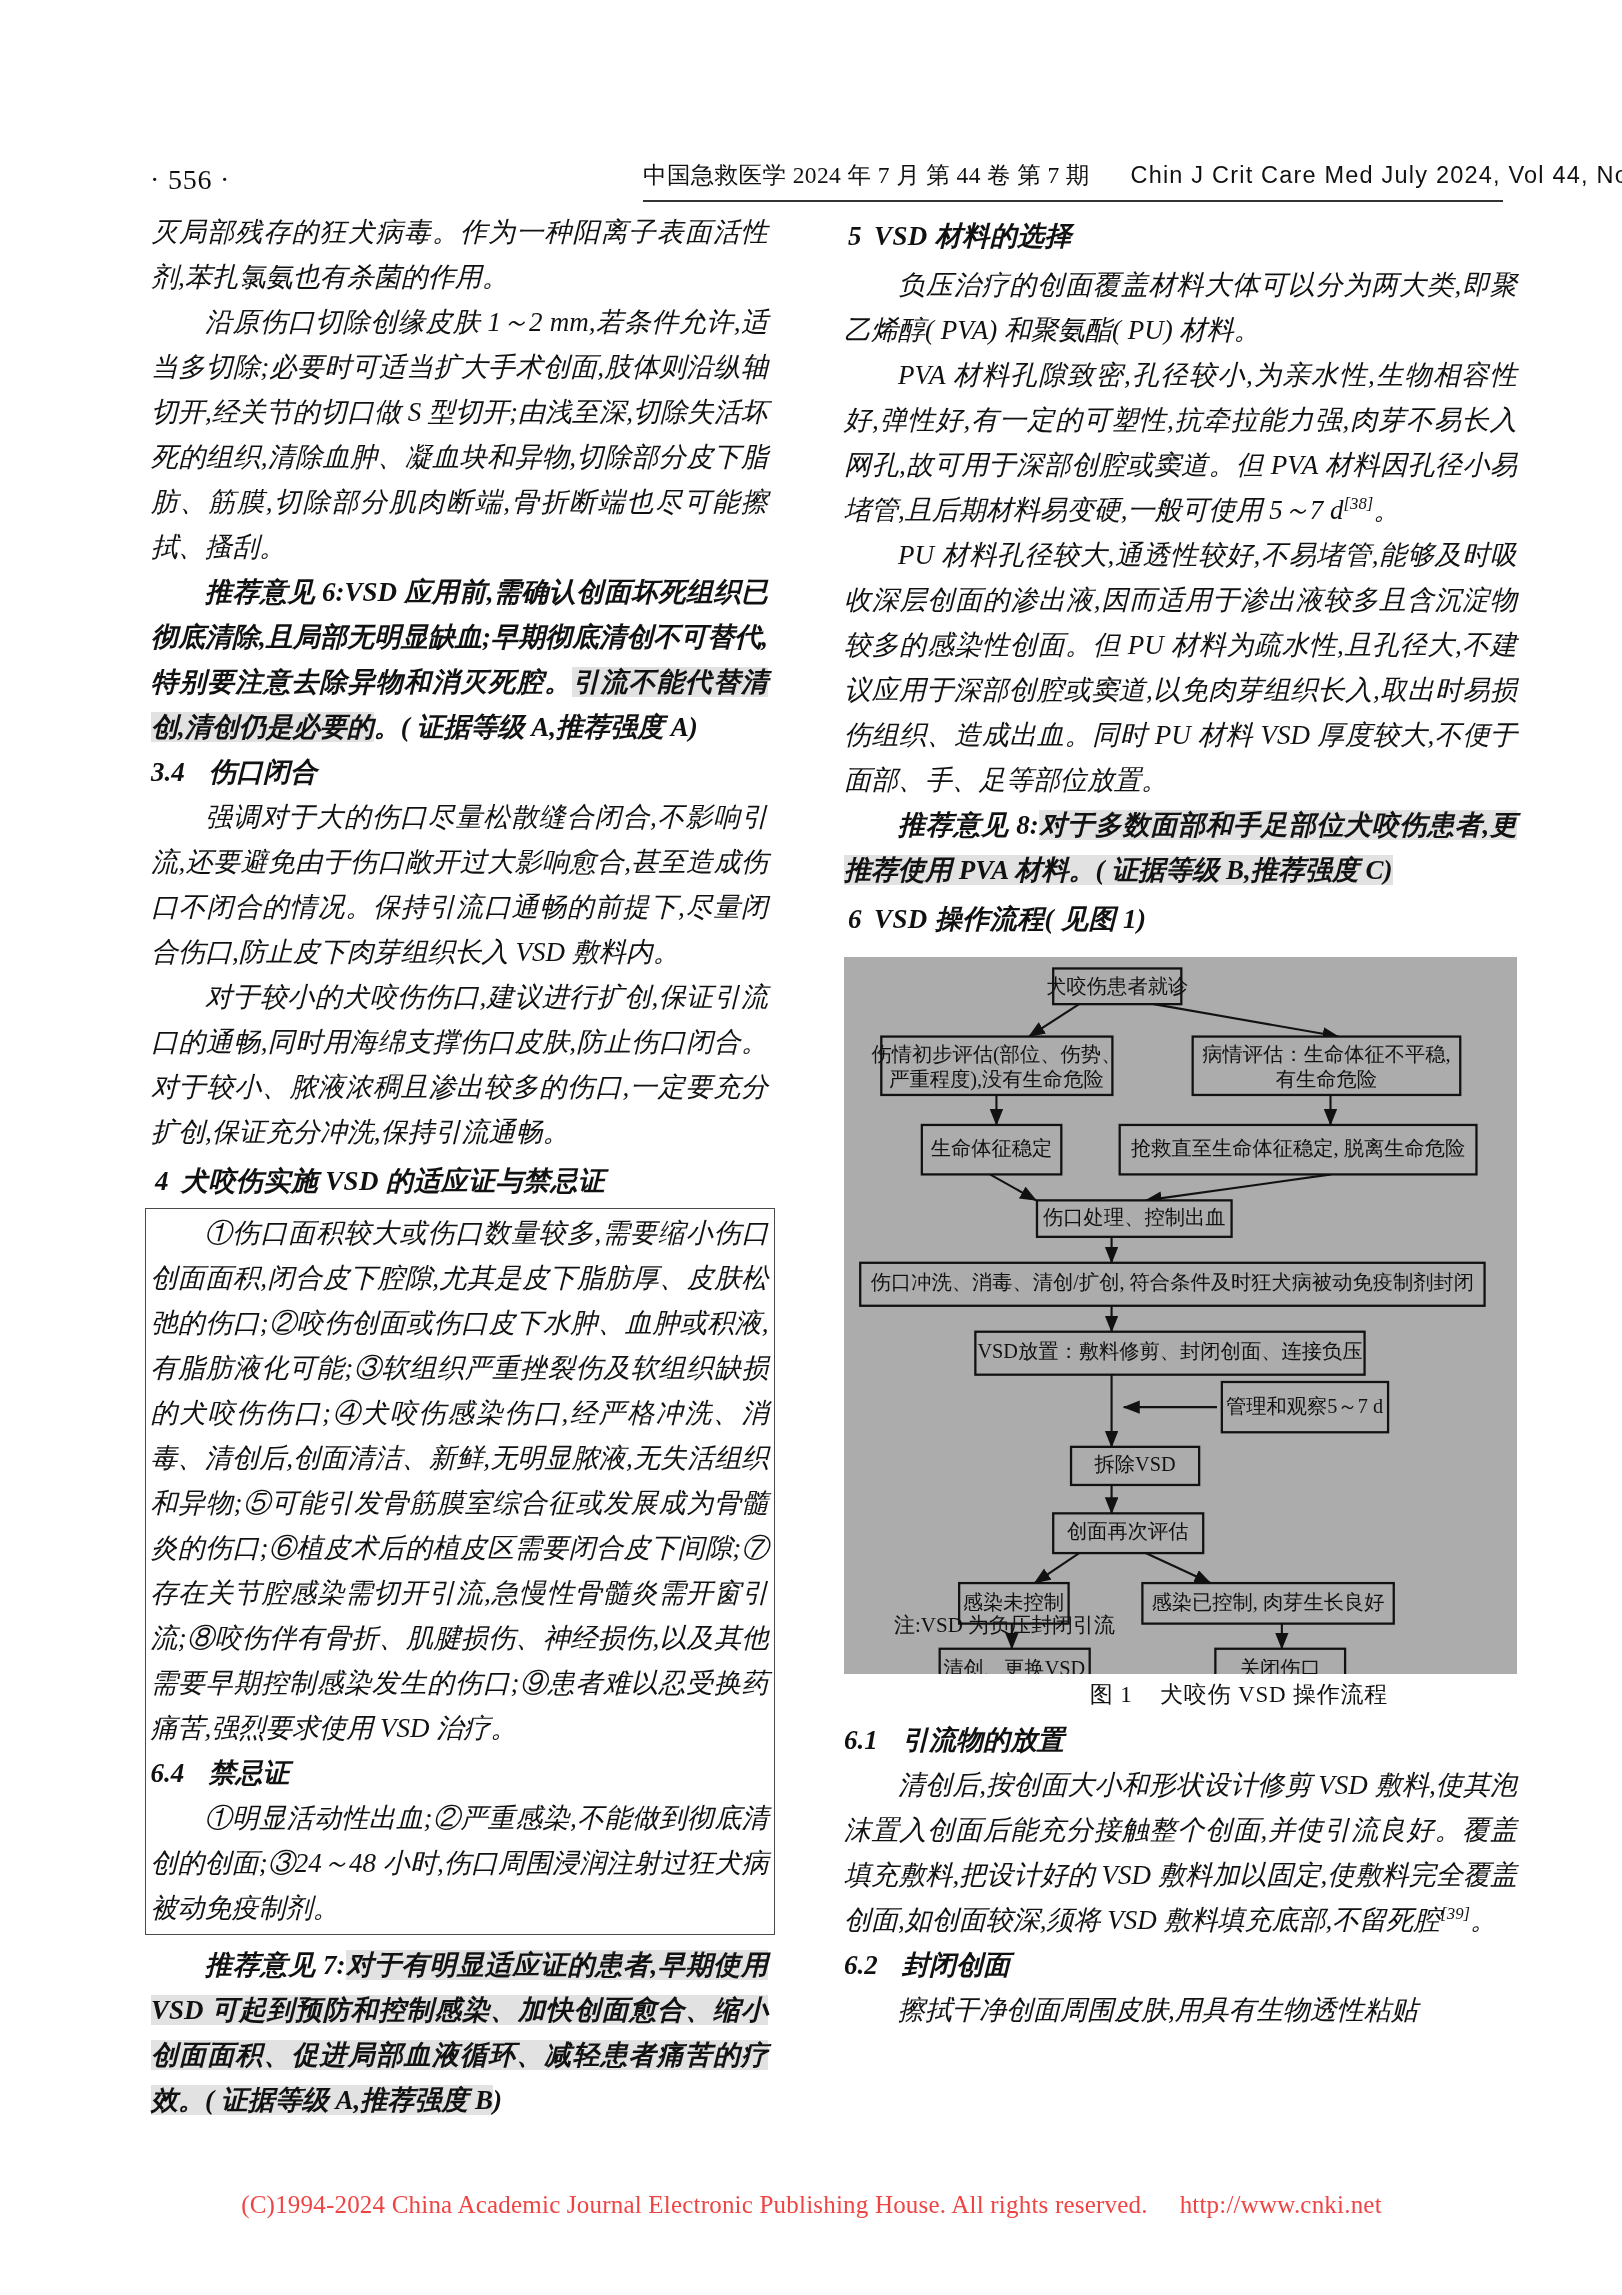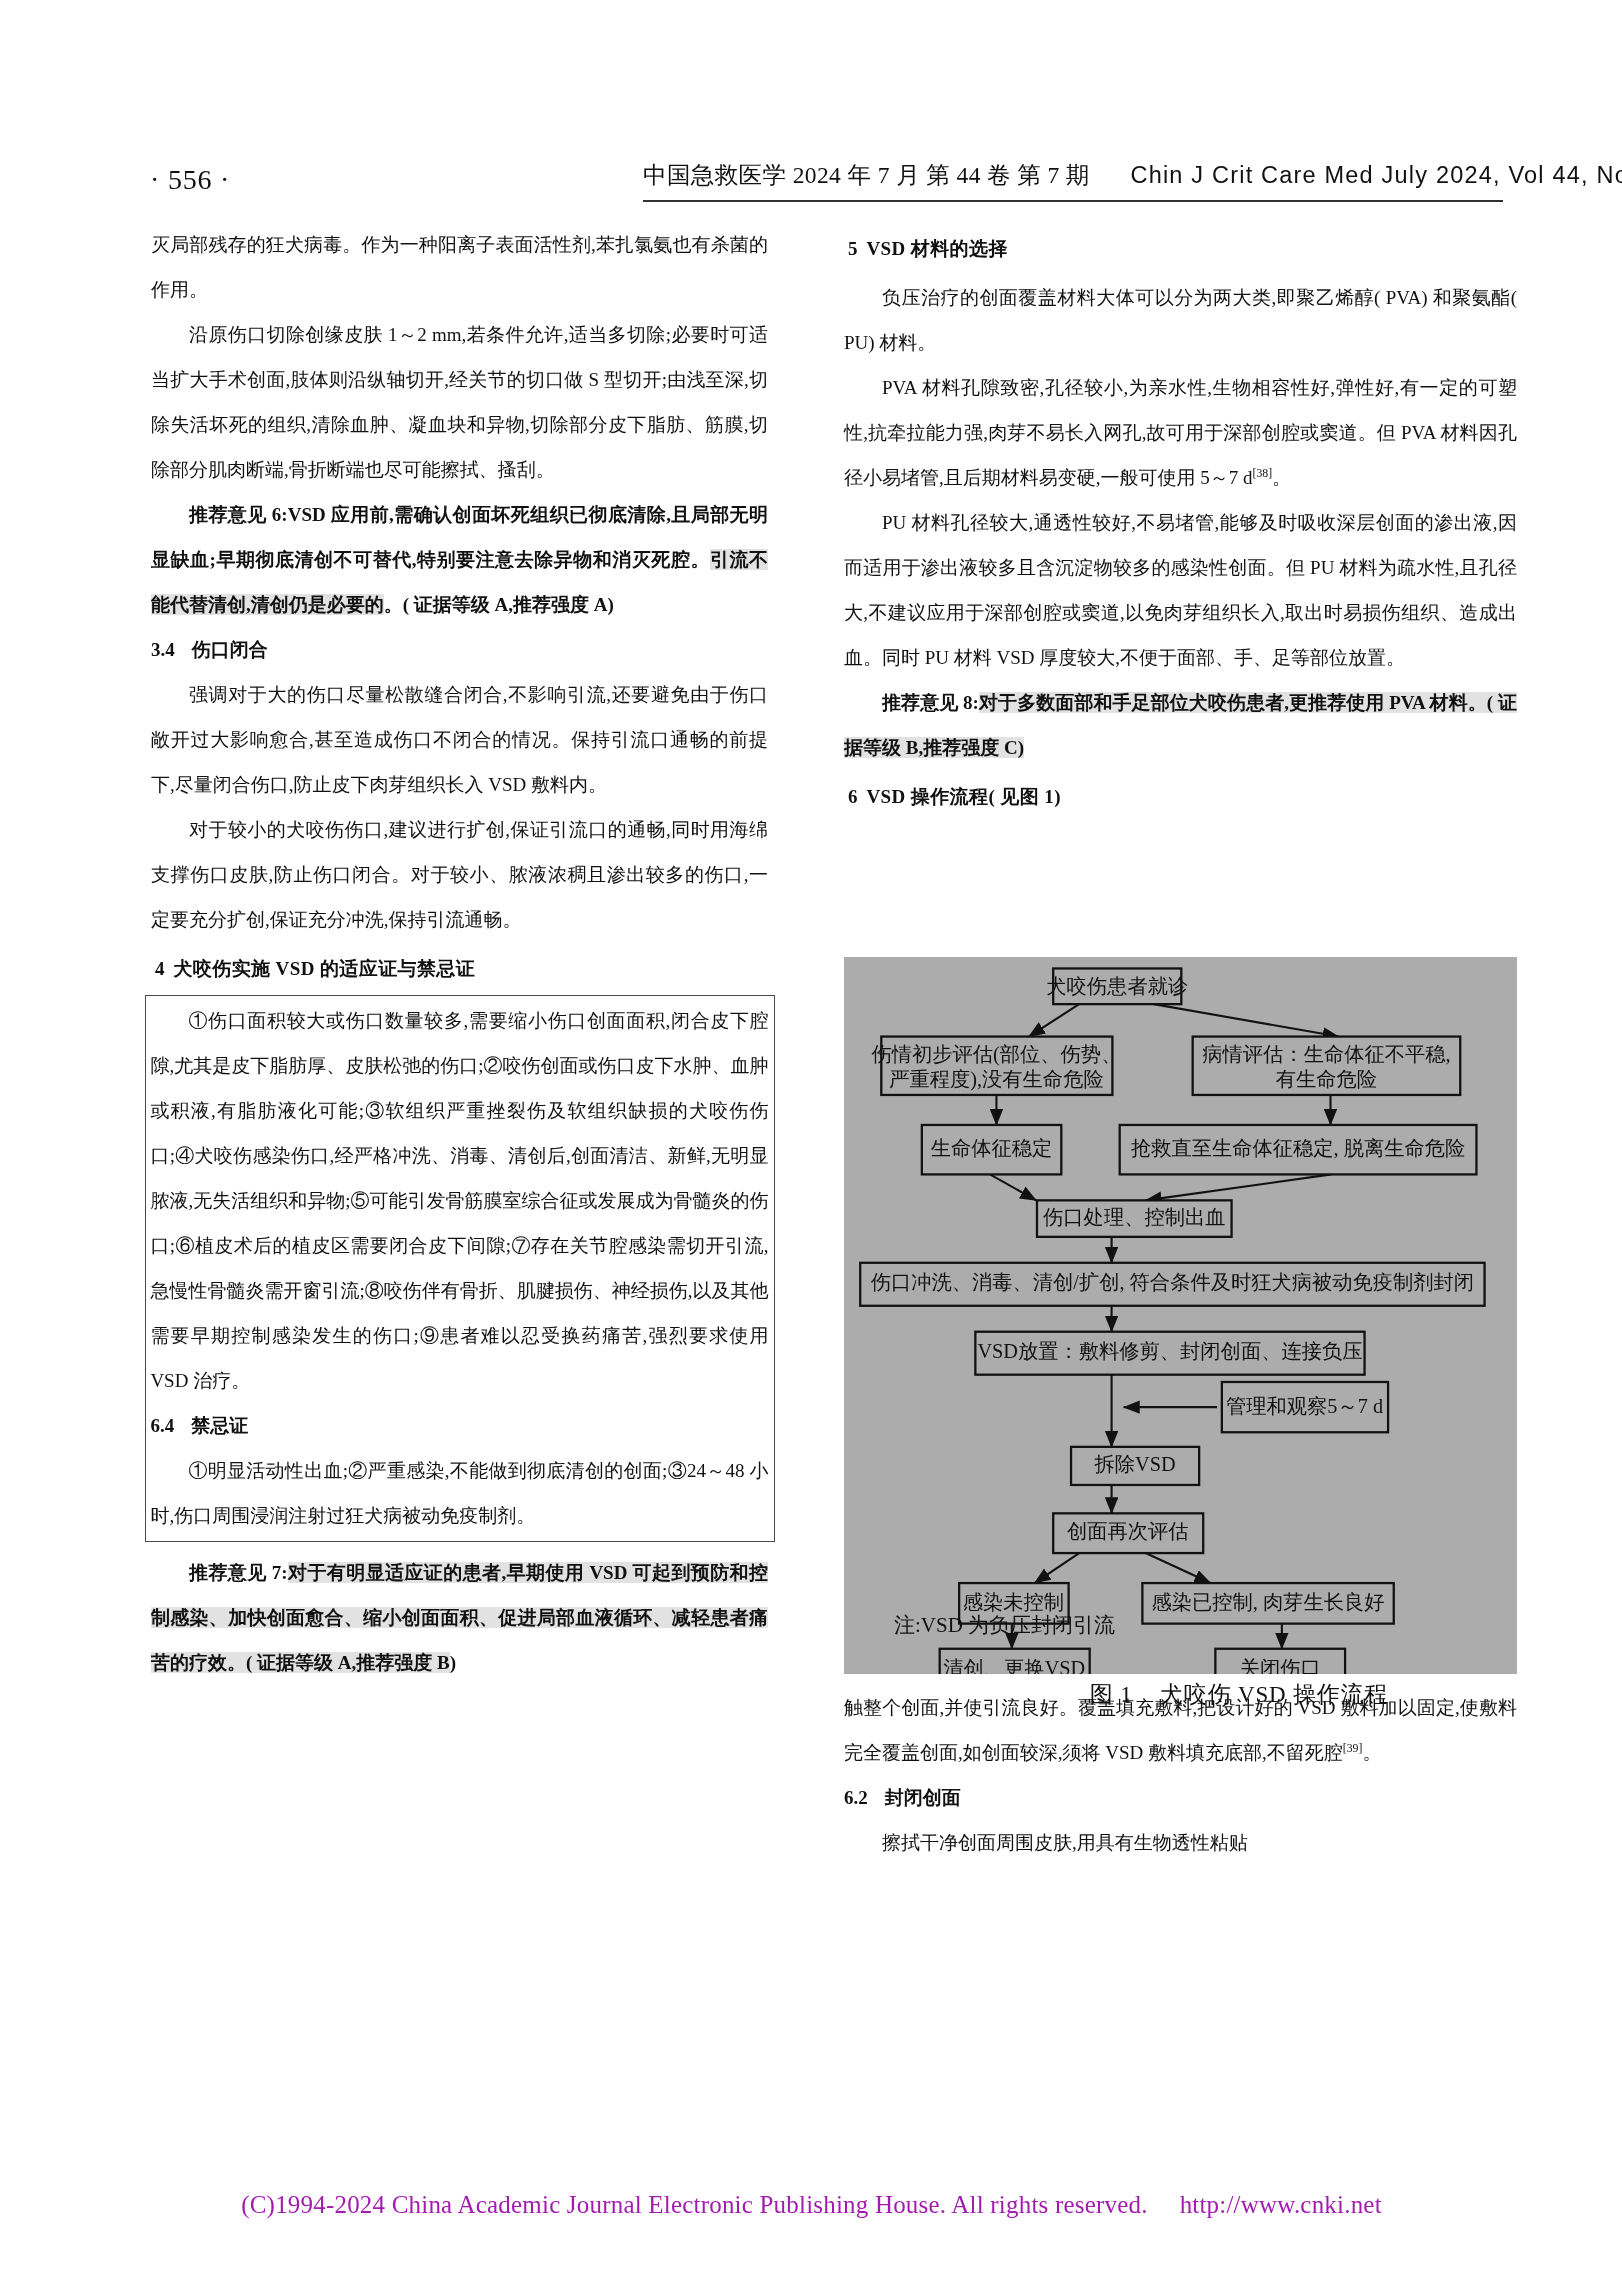--- a/index.html
+++ b/index.html
@@ -52,25 +52,26 @@
   }
   #running-head .en {
     font-family: Liberation Sans, sans-serif;
     letter-spacing: 1.2px;
     text-align: right;
   }
 
   
   .column {
     position: absolute;
-    top: 222px;
+    top: 210px;
     width: 617px;
-    font-size: 19px;
+    font-size: 27px;
     line-height: 45px;
     text-align: justify;
+    font-style: italic;
   }
   #col-left  { left: 151px; }
   #col-right { left: 844px; width: 673px; }
 
   p { margin: 0; }
   .indent { text-indent: 2em; }
 
   .h2 {
     font-weight: bold;
     margin: 4px;
@@ -133,21 +134,21 @@
   .fig-caption .gap { display: inline-block; width: 1.2em; }
 
   
   #footer {
     position: absolute;
     left: 0;
     top: 2191px;
     width: 1623px;
     text-align: center;
     font-size: 25px;
-    color: #a21caf;
+    color: #ef4444;
     font-family: "Liberation Serif", serif;
     letter-spacing: 0.2px;
   }
   #footer .url { margin-left: 32px; }
 </style>
 </head>
 <body>
 
 <div id="page-header">
   <div id="folio">· 556 ·</div>

